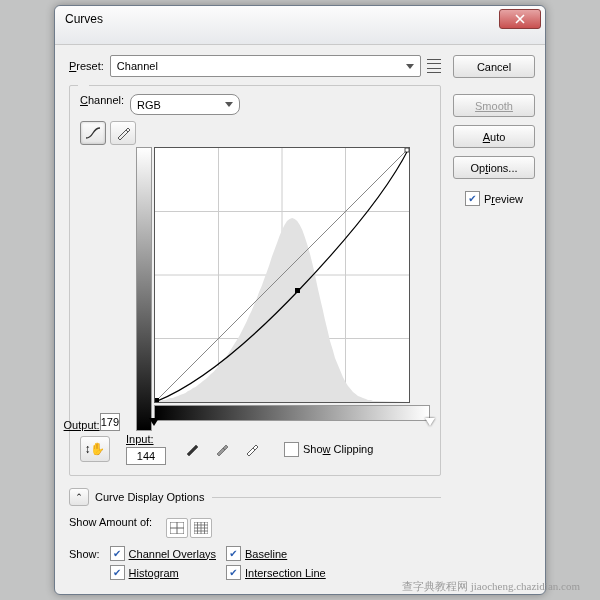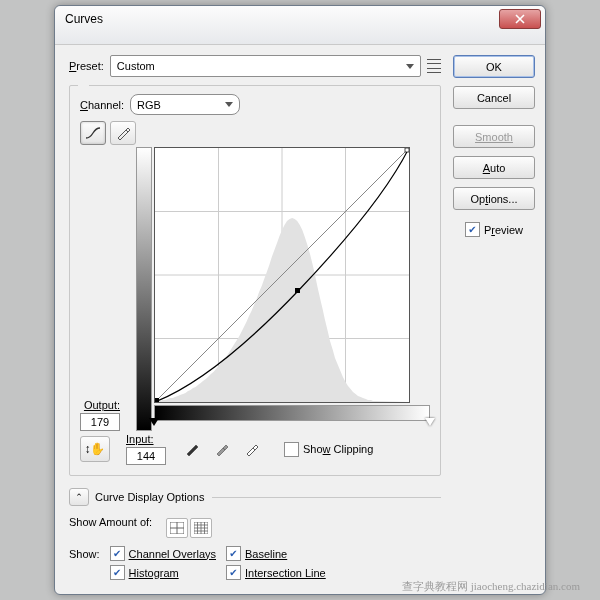--- a/index.html
+++ b/index.html
@@ -13,29 +13,29 @@
 .right{width:82px;margin-left:12px}
 .row{display:flex;align-items:center;margin-bottom:8px}
 .lbl{margin-right:6px}
 .underline{text-decoration:underline}
 .preset-sel{flex:1;height:20px;background:#fff;border:1px solid #8e8e8e;border-radius:2px;display:flex;align-items:center;padding:0 6px;margin-right:6px}
 .preset-sel .arrow{margin-left:auto}
 .menuicon{width:14px;height:14px;display:flex;flex-direction:column;justify-content:space-between;padding:1px 0}
 .menuicon span{height:1px;background:#555}
 .fieldset{border:1px solid #c8c8c8;border-radius:2px;padding:8px 10px 10px;position:relative;margin-top:4px}
 .fieldset .legend{position:absolute;top:-8px;left:8px;background:#f0f0f0;padding:0 4px}
-.chanrow{display:flex;align-items:center;margin-bottom:6px}
+.chanrow{display:flex;align-items:flex-start;margin-bottom:6px}
 .chan-sel{width:96px;height:19px;background:#fff;border:1px solid #8e8e8e;border-radius:8px;display:flex;align-items:center;padding:0 6px;margin-left:6px}
 .chan-sel .arrow{margin-left:auto}
 .tools{display:flex;gap:4px;margin-bottom:2px}
 .toolbtn{width:24px;height:22px;border:1px solid #b5b5b5;background:linear-gradient(#fdfdfd,#e5e5e5);border-radius:3px;display:flex;align-items:center;justify-content:center}
 .toolbtn.active{border-color:#888;box-shadow:inset 0 0 3px rgba(0,0,0,.2)}
 .curvearea{display:flex}
 .vgrad{width:14px;background:linear-gradient(#fff,#000);margin-right:2px;border:1px solid #999}
-.outbox{display:flex;flex-direction:column;align-items:flex-end;justify-content:flex-end;margin-right:16px;width:40px}
+.outbox{display:flex;align-items:flex-end;justify-content:flex-end;margin-right:16px;width:40px}
 .outlbl{text-decoration:underline}
 .numinput{width:38px;height:16px;background:#fff;border:1px solid #8e8e8e;text-align:center;font-size:11px;line-height:16px;margin-top:2px}
 .plot{width:254px;height:254px;background:#fff;border:1px solid #555;position:relative}
 .grid line{stroke:#ccc;stroke-width:1}
 .histpath{fill:#e2e2e2}
 .diag{stroke:#888;stroke-width:1;fill:none}
 .curve{stroke:#000;stroke-width:1.2;fill:none}
 .pt{fill:#000}
 .hgrad{height:14px;background:linear-gradient(90deg,#000,#fff);border:1px solid #999;margin-top:2px}
 .sliders{position:relative;height:10px}
@@ -79,21 +79,21 @@
       <svg viewBox="0 0 10 10">
           <path d="M1 1 L9 9 M9 1 L1 9" stroke="#fff" stroke-width="1.6"></path>
         </svg>
     </div>
   </div>
   <div class="body">
     <div class="left">
       <div class="row">
         <span class="lbl"><span class="underline">P</span><span>reset:</span></span>
         <div class="preset-sel">
-          <span>Custom</span>
+          <span>Channel</span>
           <span class="arrow"></span>
         </div>
         <div class="menuicon">
             <span></span>
             <span></span>
             <span></span>
             <span></span>
           </div>
       </div>
 
@@ -223,21 +223,20 @@
             </div>
           <div class="chkline">
               <span class="chk on"></span>
               <span class="underline">Intersection Line</span>
             </div>
         </div>
       </div>
     </div>
 
     <div class="right">
-      <div class="btn primary">OK</div>
       <div class="btn">Cancel</div>
       <div style="height:8px"></div>
       <div class="btn disabled">
           <span class="underline">Smooth</span>
         </div>
       <div class="btn"><span class="underline">A</span>uto</div>
       <div class="btn">Op<span class="underline">t</span>ions...</div>
       <div class="prevrow">
         <span class="chk on"></span>
         <span>P<span class="underline">r</span>eview</span>

